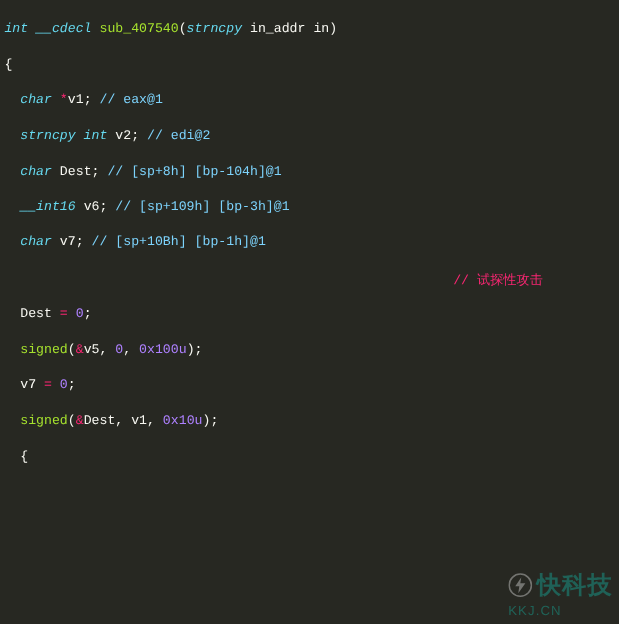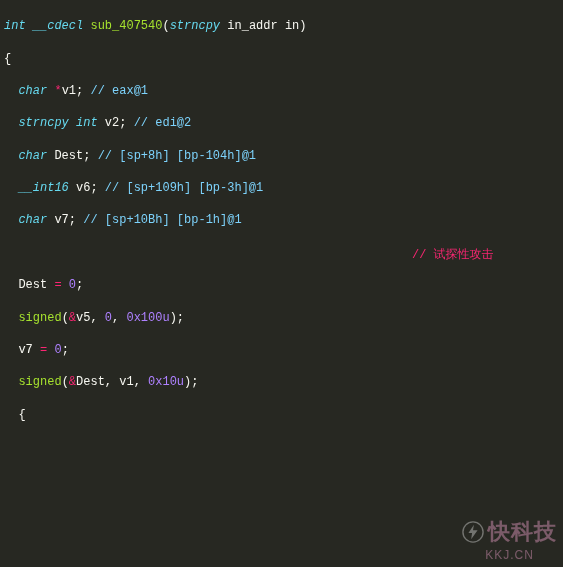--- a/index.html
+++ b/index.html
@@ -25,23 +25,23 @@
   .var  { color: #f8f8f2; }
   .num  { color: #ae81ff; }
   .op   { color: #f92672; }
   .punc { color: #f8f8f2; }
   .cmt  { color: #7dd3fc; }
   .red  { color: #f92672; }
   .watermark {
     position: absolute;
     right: 6px;
     bottom: 4px;
-    text-align: center;
+    text-align: left;
     opacity: 0.4;
-    color: #f9a8d4;
+    color: #14b8a6;
     font-family: Arial, sans-serif;
   }
   .watermark .wm-main { font-size: 22px; font-weight: bold; letter-spacing: 1px; }
   .watermark .wm-sub  { font-size: 12px; letter-spacing: 1px; }
   .watermark svg { vertical-align: -4px; margin-right: 4px; }
   .annot { position:absolute; left:412px; top:247px;text-align:right; }
 </style>
 </head>
 <body>
 

